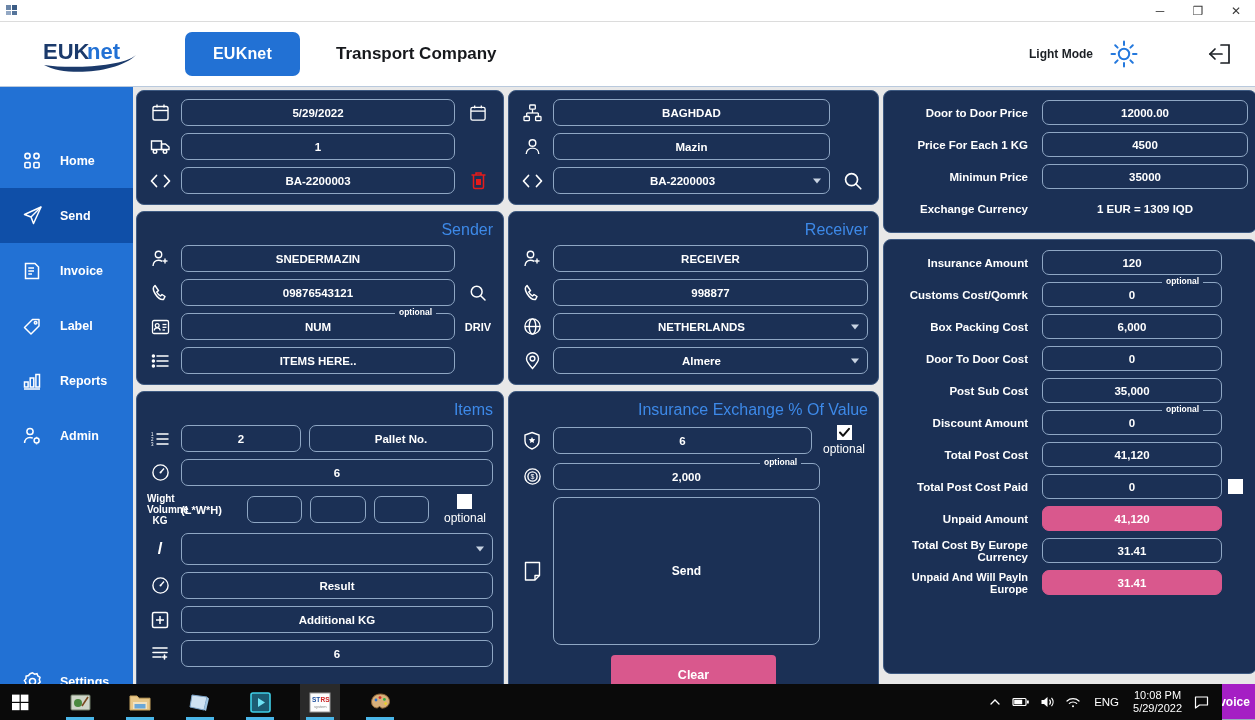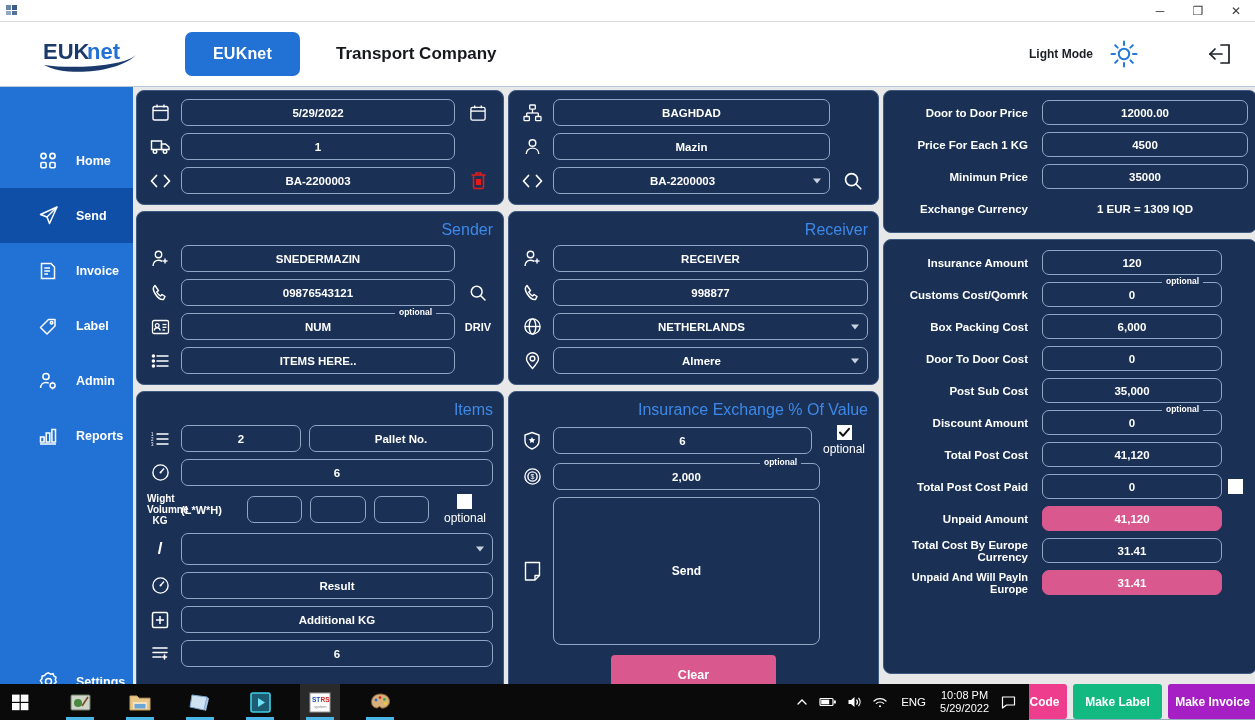--- a/index.html
+++ b/index.html
@@ -46,21 +46,21 @@
 
   
   .body-area { display: flex; height: 632px; background: #e8e8e8; }
 
   
   .sidebar {
     width: 133px; background: #2271d4; display: flex; flex-direction: column;
     padding-top: 46px; flex: 0 0 133px;
   }
   .side-item {
-    height: 55px; display: flex; align-items: center; padding-left: 36px;
+    height: 55px; display: flex; align-items: center; padding-left: 20px;
     color: #fff; cursor: pointer; gap: 16px;
   }
   .side-item.active { background: #0f4fa8; }
   .side-icon { width: 24px; height: 24px; display: flex; align-items: center; justify-content: center; flex: 0 0 24px;}
   .side-label { font-size: 12.5px; font-weight: bold; }
   .side-spacer { flex: 1 1 auto; }
   .side-item.settings { margin-bottom: 10px; }
 
   
   .columns { flex: 1 1 auto; display: flex; gap: 4px; padding: 3px 2px 0 3px; }
@@ -149,21 +149,21 @@
   }
   .watermark {
     position: absolute; left: 545px; top: -23px; width: 175px; text-align: center;
     color: rgba(120,120,120,.38); font-size: 11px; pointer-events:none;
   }
   .wm-ar { font-size: 24px; line-height: 24px; letter-spacing: 1px; }
 
   
   .taskbar {
     height: 36px; background: #0a0a0a; display: flex; align-items: center;
-    position: absolute; left: 0; bottom: 0; width: 1029px; gap: 20px;
+    position: absolute; left: 0; bottom: 0; width: 1222px; gap: 20px;
   }
   .tb-item { width: 40px; height: 36px; display:flex; align-items:center; justify-content:center; position: relative; cursor:pointer; }
   .tb-item.open::after { content:''; position:absolute; bottom:0; left:6px; right:6px; height:3px; background:#4ab6e8;}
   .tb-item.focus { background: #2a2a2a; }
   .tray { margin-left: auto; display: flex; align-items: center; gap: 0; padding-right: 8px; color: #fff; font-size: 11px;}
   .tray-ico { width: 26px; display:flex; align-items:center; justify-content:center; cursor:pointer;}
   .tray-lang { padding: 0 8px; font-size: 11.5px; cursor:pointer;}
   .tray-clock { text-align: center; line-height: 13px; font-size: 11px; padding: 0 6px; cursor:pointer;}
   .tray-notify { width: 26px; display:flex; align-items:center; justify-content:center; cursor:pointer;}
 </style>
@@ -262,39 +262,39 @@
           <svg width="20" height="20" viewBox="0 0 20 20" stroke="#fff" stroke-width="1.5" fill="none" stroke-linejoin="round">
             <path d="M10.5 3.5 H17 V10 L9 18 L2.5 11.5 Z"></path>
               <circle cx="13.6" cy="6.8" r="1.3"></circle>
           </svg>
         </span>
         <span class="side-label">Label</span>
       </div>
       <div class="side-item">
         <span class="side-icon">
           <svg width="20" height="20" viewBox="0 0 20 20" stroke="#fff" stroke-width="1.5" fill="none">
+            <rect x="2.5" y="11" width="3.6" height="5"></rect>
+              <rect x="8.2" y="7" width="3.6" height="9"></rect>
+              <rect x="13.9" y="3.5" width="3.6" height="12.5"></rect>
+            <line x1="2" y1="18" x2="18" y2="18"></line>
+          </svg>
+        </span>
+        <span class="side-label">Reports</span>
+      </div>
+      <div class="side-item">
+        <span class="side-icon">
+          <svg width="20" height="20" viewBox="0 0 20 20" stroke="#fff" stroke-width="1.5" fill="none">
             <circle cx="8" cy="5.5" r="3.1"></circle>
               <path d="M2.6 17 c0-3.4 2.4-5.6 5.4-5.6 c1.1 0 2 .3 2.8 .7"></path>
             <circle cx="14.6" cy="14.6" r="2.5"></circle>
               <line x1="14.6" y1="10.8" x2="14.6" y2="11.8"></line>
               <line x1="14.6" y1="17.4" x2="14.6" y2="18.4"></line>
           </svg>
         </span>
         <span class="side-label">Admin</span>
-      </div>
-      <div class="side-item">
-        <span class="side-icon">
-          <svg width="20" height="20" viewBox="0 0 20 20" stroke="#fff" stroke-width="1.5" fill="none">
-            <rect x="2.5" y="11" width="3.6" height="5"></rect>
-              <rect x="8.2" y="7" width="3.6" height="9"></rect>
-              <rect x="13.9" y="3.5" width="3.6" height="12.5"></rect>
-            <line x1="2" y1="18" x2="18" y2="18"></line>
-          </svg>
-        </span>
-        <span class="side-label">Reports</span>
       </div>
       <div class="side-spacer"></div>
       <div class="side-item settings">
         <span class="side-icon">
           <svg width="21" height="21" viewBox="0 0 21 21" stroke="#fff" stroke-width="1.5" fill="none">
             <circle cx="10.5" cy="10.5" r="3"></circle>
             <path d="M10.5 1.8 l2.1 1.4 2.4-.5 .9 2.3 2.1 1.3-.7 2.4 .9 2.3-1.9 1.6-.3 2.5-2.4 .4-1.8 1.8-2.2-1.1-2.3 .8-1.3-2.1-2.4-.9 .2-2.4-1.4-2 1.6-1.9 .1-2.5 2.4-.6 1.6-1.9z"></path>
           </svg>
         </span>
         <span class="side-label">Settings</span>

